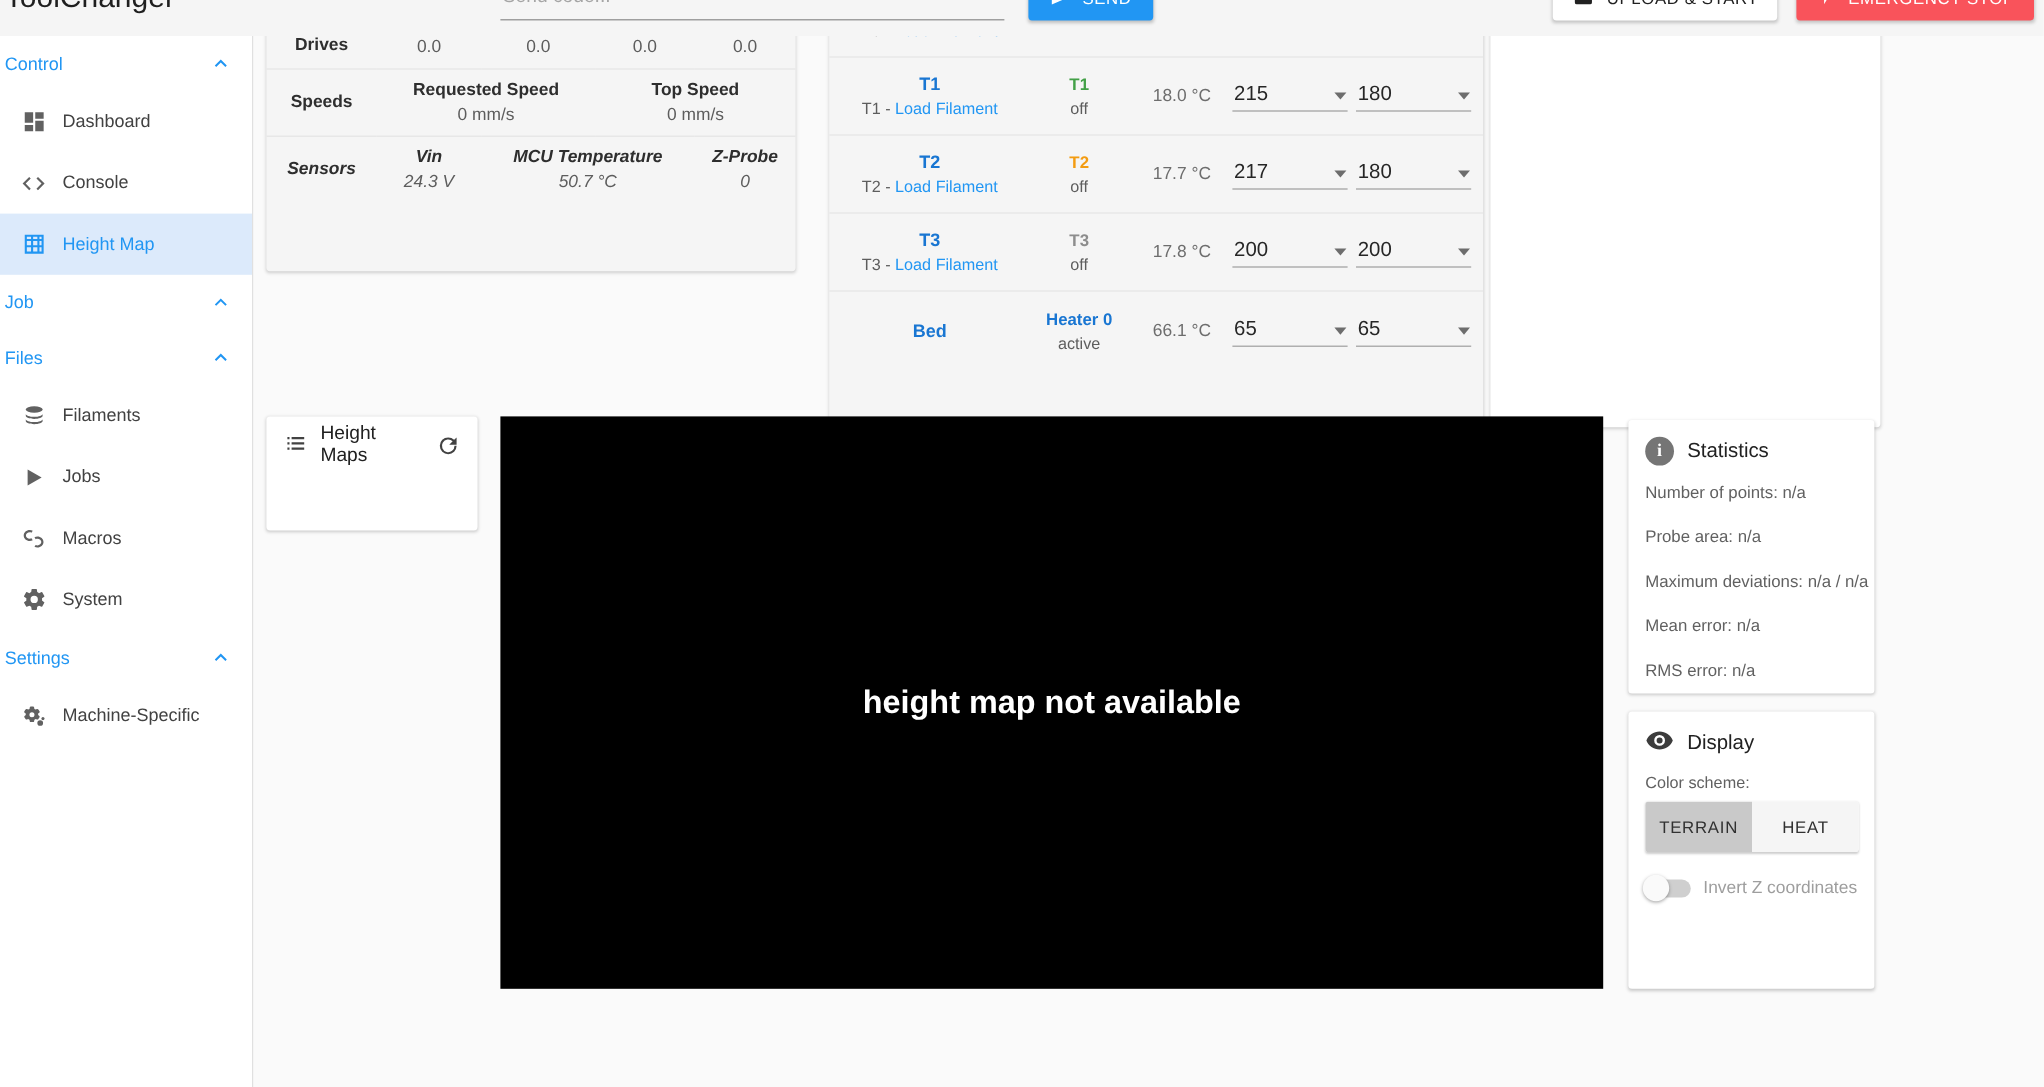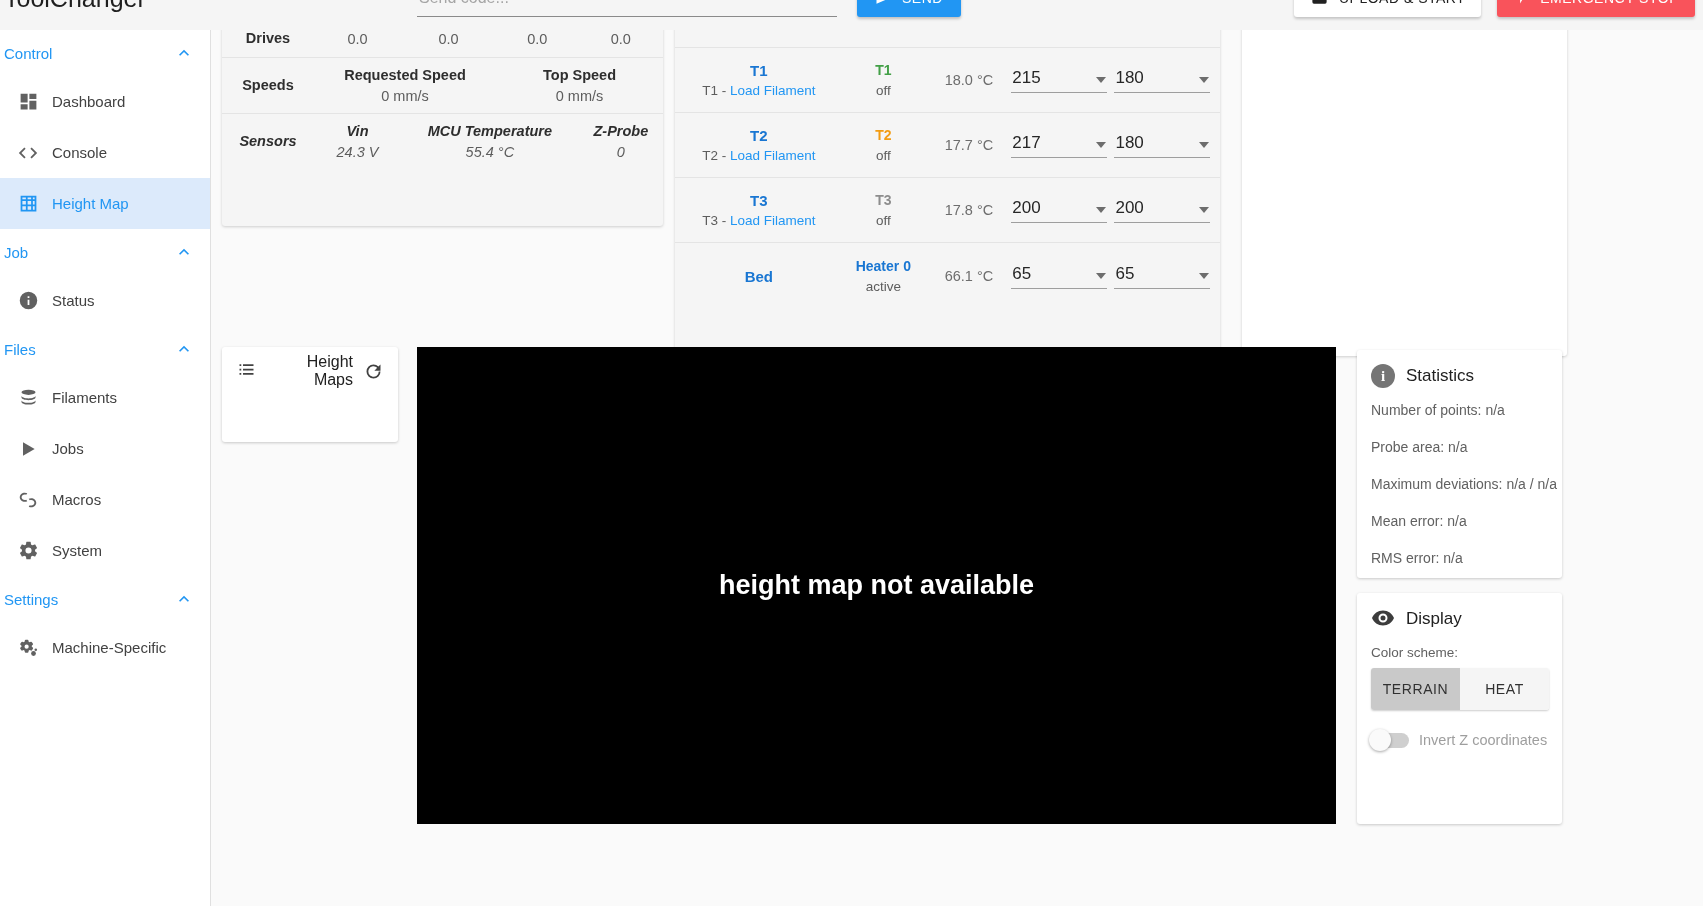--- a/index.html
+++ b/index.html
@@ -119,21 +119,21 @@
   }
   td.rowhead {
     width: 92px; font-weight: bold; font-size: 14.5px; color: #2e2e2e;
     line-height: 1.35;
   }
   .cell-h { font-weight: bold; font-size: 14.5px; color: #2e2e2e; }
   .cell-v { font-size: 14.5px; color: #5d5d5d; margin-top: 5px; }
 
   
   #tools-card {
-    position: absolute; left: 464px; top: -30px;
+    position: absolute; left: 480px; top: -30px;
     width: 545px; height: 356px;
     background: #f5f5f5;
     border-radius: 3px;
     box-shadow: 0 1px 3px rgba(0,0,0,.18);
     overflow: hidden;
   }
   .tool-row {
     display: flex; align-items: center;
     height: 65px; border-bottom: 1px solid #e4e4e4;
     padding: 0 6px;
@@ -176,21 +176,20 @@
     box-shadow: 0 1px 3px rgba(0,0,0,.18);
   }
 
   
   #hm-card {
     position: absolute; left: 11px; top: 317px;
     width: 176px; height: 95px;
     background: #fff; border-radius: 3px;
     box-shadow: 0 1px 3px rgba(0,0,0,.2);
     overflow: hidden;
-    text-align: right;
   }
   #hm-header {
     height: 48px; display: flex; align-items: center;
     padding: 0 14px; gap: 10px;
   }
   #hm-title { font-size: 16px; color: #212121; flex: 1; }
   #refresh-btn { cursor: pointer; display: flex; align-items: center; }
   .hm-file {
     height: 45px; background: #dceafb;
     display: flex; align-items: center; padding-left: 14px;
@@ -242,20 +241,21 @@
   }
   .bg-btn {
     flex: 1; display: flex; align-items: center; justify-content: center;
     font-size: 14px; letter-spacing: .6px; color: #313131; cursor: pointer;
     background: #f5f5f5;
   }
   .bg-btn.sel { background: #c9c9c9; }
   .switch-row {
     display: flex; align-items: center; gap: 10px; margin-top: 22px;
     cursor: pointer;
+    justify-content: center;
   }
   .switch-track {
     width: 38px; height: 15px; border-radius: 8px;
     background: #cfcfcf; position: relative;
   }
   .switch-knob {
     position: absolute; left: -2px; top: -4px;
     width: 22px; height: 22px; border-radius: 50%;
     background: #fafafa; box-shadow: 0 1px 3px rgba(0,0,0,.35);
   }
@@ -349,28 +349,20 @@
   </div>
 
   <div class="nav-group">
     <span class="gtitle" style="padding-left:4px">Job</span>
     <span class="chev">
       <svg width="20" height="20" viewBox="0 0 24 24">
           <path fill="#2196f3" d="M7.41 15.41L12 10.83l4.59 4.58L18 14l-6-6-6 6z"></path>
         </svg>
     </span>
   </div>
-  <div class="nav-item">
-    <span class="nicon">
-      <svg width="21" height="21" viewBox="0 0 24 24">
-          <path d="M12 2a10 10 0 100 20 10 10 0 000-20zm1 15h-2v-6h2v6zm0-8h-2V7h2v2z"></path>
-        </svg>
-    </span>
-    <span class="nlabel">Status</span>
-  </div>
 
   <div class="nav-group">
     <span class="gtitle" style="padding-left:4px">Files</span>
     <span class="chev">
       <svg width="20" height="20" viewBox="0 0 24 24">
           <path fill="#2196f3" d="M7.41 15.41L12 10.83l4.59 4.58L18 14l-6-6-6 6z"></path>
         </svg>
     </span>
   </div>
   <div class="nav-item">
@@ -464,21 +456,21 @@
         </td>
       </tr>
       <tr>
         <td class="rowhead">Sensors</td>
         <td>
           <div class="cell-h">Vin</div>
           <div class="cell-v">24.3 V</div>
         </td>
         <td colspan="2">
           <div class="cell-h">MCU Temperature</div>
-          <div class="cell-v">55.4 °C</div>
+          <div class="cell-v">50.7 °C</div>
         </td>
         <td>
           <div class="cell-h">Z-Probe</div>
           <div class="cell-v">0</div>
         </td>
       </tr>
     </tbody>
       </table>
   </div>
 

